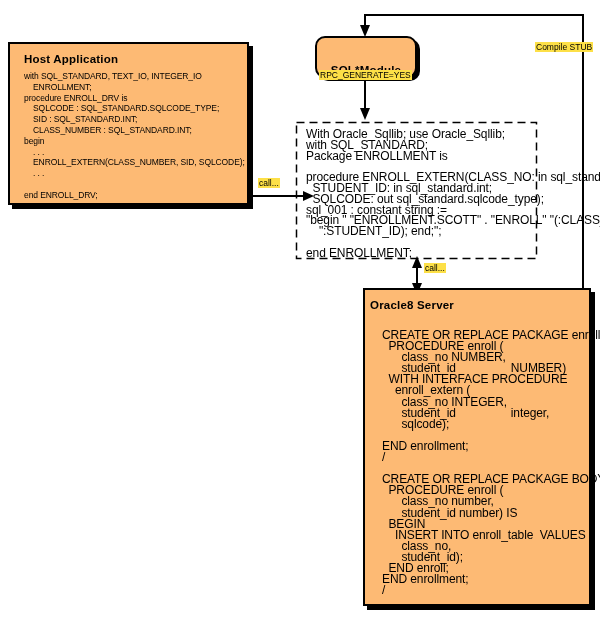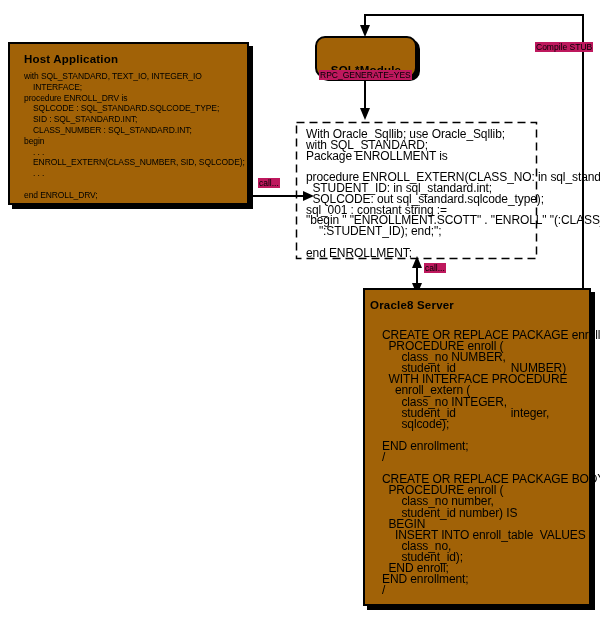--- a/index.html
+++ b/index.html
@@ -1,39 +1,39 @@
 <!DOCTYPE html>
 <html><head>
 <meta charset="utf-8">
 <style>
   html,body{margin:0;padding:0;background:#fff;}
   #canvas{
     position:relative;width:600px;height:630px;background:#ffffff;
     font-family:"Liberation Sans",sans-serif;color:#000;overflow:hidden;
   }
-  .box{position:absolute;background:#a16207;border:2px solid #000;box-shadow:4px 4px 0 #000;box-sizing:border-box;}
+  .box{position:absolute;background:#fdba74;border:2px solid #000;box-shadow:4px 4px 0 #000;box-sizing:border-box;}
   .title{position:absolute;font-weight:bold;font-size:11.5px;letter-spacing:.2px;white-space:nowrap;}
   pre.code{
     position:absolute;margin:0;font-family:"Liberation Sans",sans-serif;
     font-size:12px;line-height:11px;letter-spacing:-0.1px;white-space:pre;
   }
   #host-box{left:8px;top:42px;width:241px;height:163px;}
   #host-box .title{left:14px;top:9px;}
   #host-code{left:14px;top:27px;font-size:8.5px;line-height:10.8px;}
   #sql-module-box{
     left:315px;top:36px;width:102px;height:42px;border-radius:10px;
     box-shadow:3px 3px 0 #000;display:flex;align-items:flex-end;justify-content:center;
     font-weight:bold;font-size:11.5px;letter-spacing:.2px;
   }
   #module-code-wrap{position:absolute;left:296px;top:122px;width:241px;height:137px;}
   #module-code{left:10px;top:7px;line-height:10.8px;}
   #server-box{left:363px;top:288px;width:228px;height:318px;}
   #server-box .title{left:5px;top:9px;}
   #server-code{left:17px;top:40px;line-height:11.1px;}
-  .label{position:absolute;font-size:8.5px;white-space:nowrap;background:#be185d;padding:0 1px;}
+  .label{position:absolute;font-size:8.5px;white-space:nowrap;background:#fde047;padding:0 1px;}
   #lbl-compile{left:535px;top:42px;}
   #lbl-rpc{left:319px;top:70px;}
   #lbl-call-top{left:258px;top:178px;}
   #lbl-call-bottom{left:424px;top:263px;}
   #overlay{position:absolute;left:0;top:0;width:600px;height:630px;pointer-events:none;}
   #overlay path{fill:none;stroke:#000;stroke-width:2;}
   #overlay polygon{fill:#000;stroke:none;}
   #overlay rect{fill:none;stroke:#000;stroke-width:1.5;stroke-dasharray:8 5;}
 </style>
 </head>
@@ -60,21 +60,21 @@
       <polygon points="417,256 412,268 422,268"></polygon>
       <polygon points="417,295 412,283 422,283"></polygon>
     </g>
     <rect x="296.5" y="122.5" width="240" height="136"></rect>
     <rect x="372.5" y="314.5" width="211" height="281"></rect>
   </svg>
 
   <div class="box" id="host-box">
     <div class="title">Host Application</div>
     <pre class="code" id="host-code">with SQL_STANDARD, TEXT_IO, INTEGER_IO
-    INTERFACE;
+    ENROLLMENT;
 procedure ENROLL_DRV is
     SQLCODE : SQL_STANDARD.SQLCODE_TYPE;
     SID : SQL_STANDARD.INT;
     CLASS_NUMBER : SQL_STANDARD.INT;
 begin
     . . .
     ENROLL_EXTERN(CLASS_NUMBER, SID, SQLCODE);
     . . .
 
 end ENROLL_DRV;</pre>

